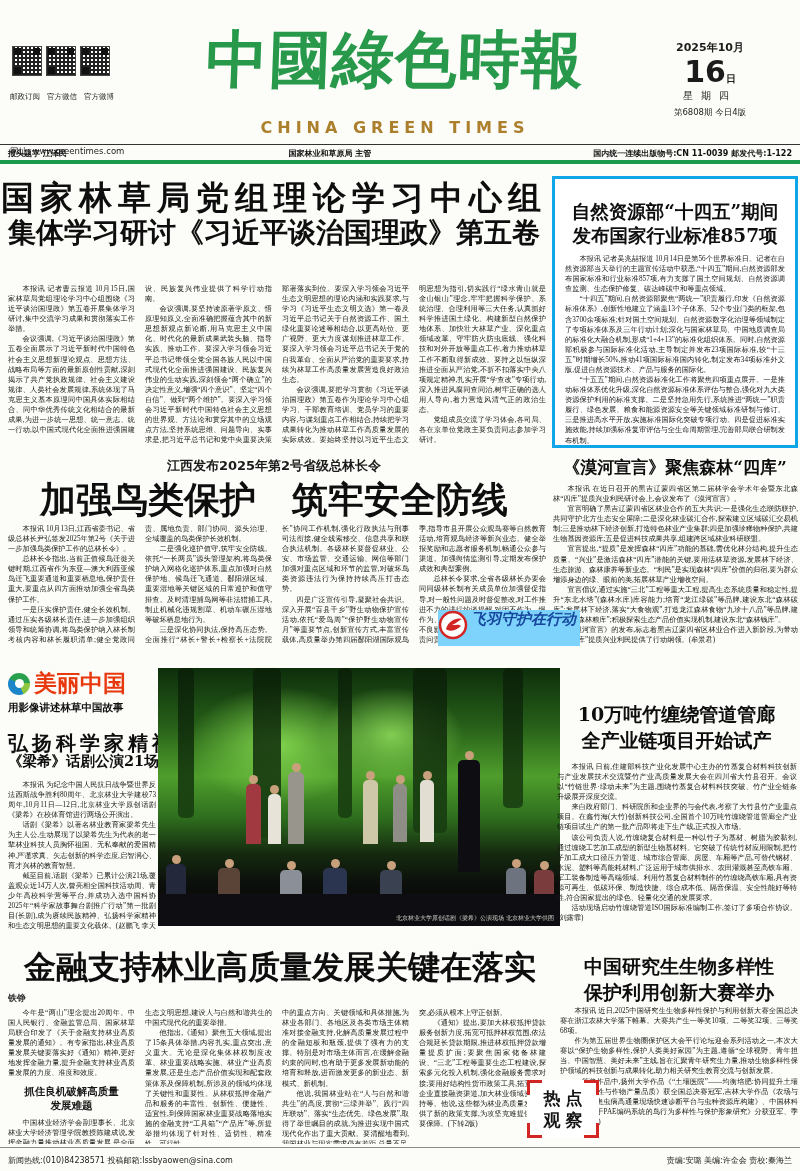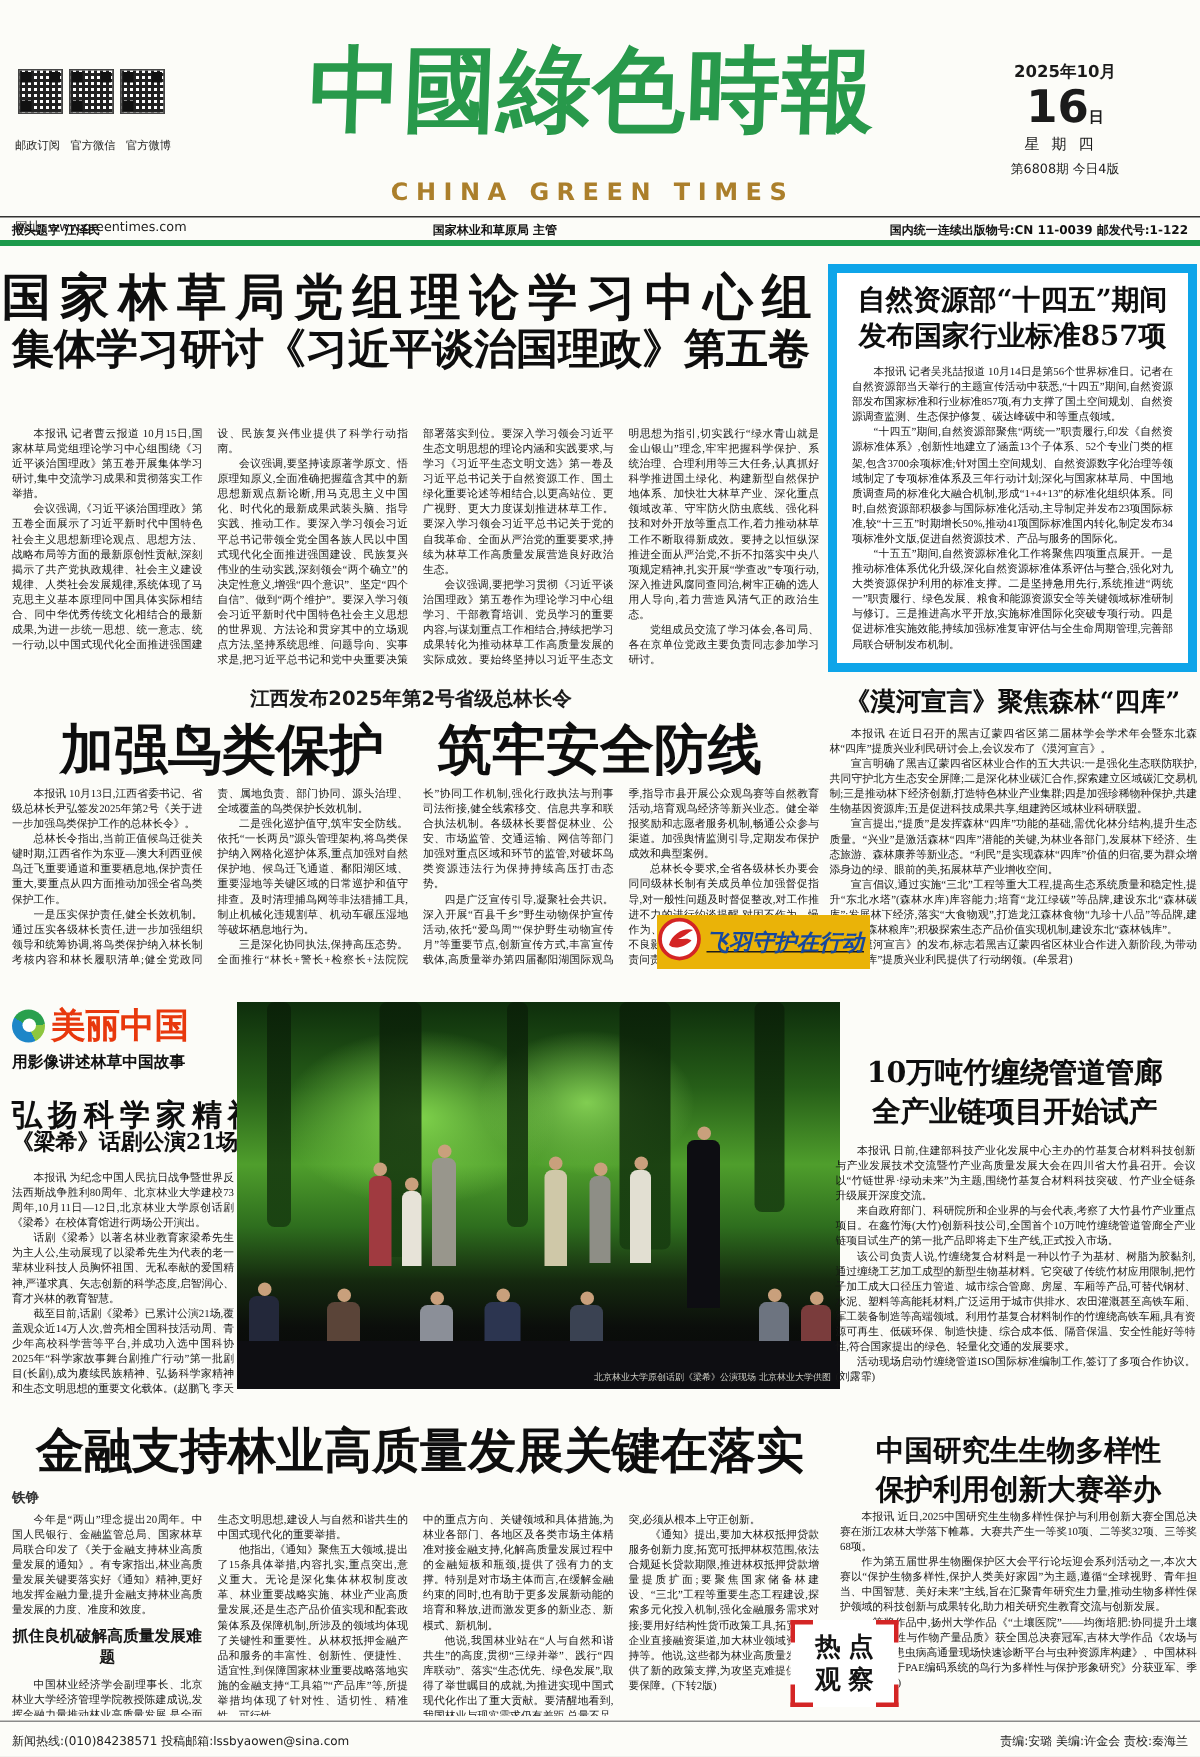--- a/index.html
+++ b/index.html
@@ -42,36 +42,36 @@
   .bodytext p.cont { text-indent:0; }
   .cols4 { column-count:4; column-gap:10px; height:100%; }
   .serifh { font-family:"DejaVu Serif",serif; font-weight:bold; color:#0e0e0e; }
 
   
   .lead-h1 { left:0; top:176px; width:548px; text-align:center; font-size:33px; letter-spacing:6px; white-space:nowrap; }
   .lead-h2 { left:0; top:214px; width:548px; text-align:center; font-size:28px; white-space:nowrap; }
   .lead-body { left:8px; top:284px; width:538px; height:172px; }
 
   
-  .redbox { left:552px; top:176px; width:246px; height:272px; border:6px solid #0ea5e9;
-            background:#fff; padding:7px 10px; }
+  .redbox { left:552px; top:176px; width:246px; height:272px; border:3px solid #0ea5e9;
+            background:#fff; padding:21px 10px; }
   .redbox .t { text-align:center; font-size:18.5px; line-height:1.3; }
   .redbox .bodytext { margin-top:6px; height:198px; }
 
   
   .mohe-h { left:552px; top:456px; width:246px; text-align:center; font-size:17px; white-space:nowrap; }
   .mohe-body { left:553px; top:484px; width:245px; height:214px; }
 
   
   .bird-kicker { left:0; top:457px; width:548px; text-align:center; font-size:13px; font-weight:bold;
                  font-family:"DejaVu Sans",sans-serif; }
   .bird-h { left:0; top:476px; width:548px; text-align:center; font-size:36px; white-space:nowrap; }
   .bird-body { left:8px; top:524px; width:538px; height:136px; }
-  .feather { left:438px; top:610px; width:142px; height:36px; background:#eab308; display:flex;
-             align-items:center; gap:3px; z-index:6;text-decoration:underline; }
+  .feather { left:438px; top:610px; width:142px; height:36px; background:#7dd3fc; display:flex;
+             gap:3px; z-index:6; }
   .feather-text { font-size:15px; font-weight:bold; font-style:italic; color:#16479d;
                   font-family:"DejaVu Sans",sans-serif; white-space:nowrap; }
 
   
   .bc-box { left:8px; top:668px; width:148px; height:56px; }
   .bc-row { display:flex; align-items:center; gap:4px; }
   .bc-icon { position:relative; width:22px; height:22px; border-radius:50%;
              background:conic-gradient(from 210deg,#1d86c8 0 25%,#29a04d 25% 65%,#8dc63f 65% 85%,#1d86c8 85%); }
   .bc-dot { position:absolute; left:6.5px; top:6.5px; width:9px; height:9px; background:#fff; border-radius:50%; }
   .bc-name { font-size:23px; font-weight:bold; color:#e8380d; font-family:"DejaVu Sans",sans-serif; white-space:nowrap; }
@@ -99,21 +99,21 @@
   .bam-h1 { left:555px; top:702px; width:243px; text-align:center; font-size:19px; white-space:nowrap; }
   .bam-h2 { left:555px; top:728px; width:243px; text-align:center; font-size:19px; white-space:nowrap; }
   .bam-body { left:557px; top:762px; width:240px; height:172px; }
 
   
   .fin-h { left:0; top:946px; width:560px; text-align:center; font-size:32px; white-space:nowrap; }
   .fin-byline { left:8px; top:992px; font-size:9px; font-weight:bold; color:#333;
                 font-family:"DejaVu Sans",sans-serif; }
   .fin-col { top:1008px; width:127px; height:136px; }
   .fin-sub { font-size:10.5px; font-weight:bold; text-align:center; text-indent:0 !important;
-             margin:5px 0; font-family:"DejaVu Sans",sans-serif; }
+             margin:5px 16px; font-family:"DejaVu Sans",sans-serif; }
 
   
   .hotspot { left:527px; top:1080px; width:72px; height:58px; background:#fff; z-index:8;
              display:flex; flex-direction:column; justify-content:center; }
   .hs-line { text-align:center; font-size:17px; font-weight:bold; letter-spacing:5px;
              line-height:1.3; font-family:"DejaVu Serif",serif; color:#141414; text-indent:5px; }
   .hc { position:absolute; width:15px; height:15px; border:0 solid #d42525; }
   .hc.tl { left:0; top:0; border-left-width:3px; border-top-width:3px; }
   .hc.tr { right:0; top:0; border-right-width:3px; border-top-width:3px; }
   .hc.bl { left:0; bottom:0; border-left-width:3px; border-bottom-width:3px; }
@@ -182,21 +182,21 @@
       <p>本报讯 记者吴兆喆报道 10月14日是第56个世界标准日。记者在自然资源部当天举行的主题宣传活动中获悉,“十四五”期间,自然资源部发布国家标准和行业标准857项,有力支撑了国土空间规划、自然资源调查监测、生态保护修复、碳达峰碳中和等重点领域。</p>
       <p>“十四五”期间,自然资源部聚焦“两统一”职责履行,印发《自然资源标准体系》,创新性地建立了涵盖13个子体系、52个专业门类的框架,包含3700余项标准;针对国土空间规划、自然资源数字化治理等领域制定了专项标准体系及三年行动计划;深化与国家林草局、中国地质调查局的标准化大融合机制,形成“1+4+13”的标准化组织体系。同时,自然资源部积极参与国际标准化活动,主导制定并发布23项国际标准,较“十三五”时期增长50%,推动41项国际标准国内转化,制定发布34项标准外文版,促进自然资源技术、产品与服务的国际化。</p>
       <p>“十五五”期间,自然资源标准化工作将聚焦四项重点展开。一是推动标准体系优化升级,深化自然资源标准体系评估与整合,强化对九大类资源保护利用的标准支撑。二是坚持急用先行,系统推进“两统一”职责履行、绿色发展、粮食和能源资源安全等关键领域标准研制与修订。三是推进高水平开放,实施标准国际化突破专项行动。四是促进标准实施效能,持续加强标准复审评估与全生命周期管理,完善部局联合研制发布机制。</p>
     </div>
   </div>
 
   <div class="abs serifh mohe-h">《漠河宣言》聚焦森林“四库”</div>
   <div class="abs mohe-body bodytext">
     <p>本报讯 在近日召开的黑吉辽蒙四省区第二届林学会学术年会暨东北森林“四库”提质兴业利民研讨会上,会议发布了《漠河宣言》。</p>
     <p>宣言明确了黑吉辽蒙四省区林业合作的五大共识:一是强化生态联防联护,共同守护北方生态安全屏障;二是深化林业碳汇合作,探索建立区域碳汇交易机制;三是推动林下经济创新,打造特色林业产业集群;四是加强珍稀物种保护,共建生物基因资源库;五是促进科技成果共享,组建跨区域林业科研联盟。</p>
-    <p>宣言提出,“提质”是发挥森林“四库”功能的基础,需优化林分结构,提升生态质量。“兴业”是激活森林“四库”潜能的关键,为林业各部门,发展林下经济、生态旅游、森林康养等新业态。“利民”是实现森林“四库”价值的归宿,要为群众增添身边的绿、眼前的美,拓展林草产业增收空间。</p>
+    <p>宣言提出,“提质”是发挥森林“四库”功能的基础,需优化林分结构,提升生态质量。“兴业”是激活森林“四库”潜能的关键,要用活林草资源,发展林下经济、生态旅游、森林康养等新业态。“利民”是实现森林“四库”价值的归宿,要为群众增添身边的绿、眼前的美,拓展林草产业增收空间。</p>
     <p>宣言倡议,通过实施“三北”工程等重大工程,提高生态系统质量和稳定性,提升“东北水塔”(森林水库)库容能力;培育“龙江绿碳”等品牌,建设东北“森林碳库”;发展林下经济,落实“大食物观”,打造龙江森林食物“九珍十八品”等品牌,建设东北“森林粮库”;积极探索生态产品价值实现机制,建设东北“森林钱库”。</p>
     <p>《漠河宣言》的发布,标志着黑吉辽蒙四省区林业合作进入新阶段,为带动森林“四库”提质兴业利民提供了行动纲领。(牟景君)</p>
   </div>
 
   <div class="abs bird-kicker">江西发布2025年第2号省级总林长令</div>
   <div class="abs serifh bird-h">加强鸟类保护　筑牢安全防线</div>
   <div class="abs bird-body bodytext">
     <div class="cols4">
       <p>本报讯 10月13日,江西省委书记、省级总林长尹弘签发2025年第2号《关于进一步加强鸟类保护工作的总林长令》。</p>
       <p>总林长令指出,当前正值候鸟迁徙关键时期,江西省作为东亚—澳大利西亚候鸟迁飞重要通道和重要栖息地,保护责任重大,要重点从四方面推动加强全省鸟类保护工作。</p>

